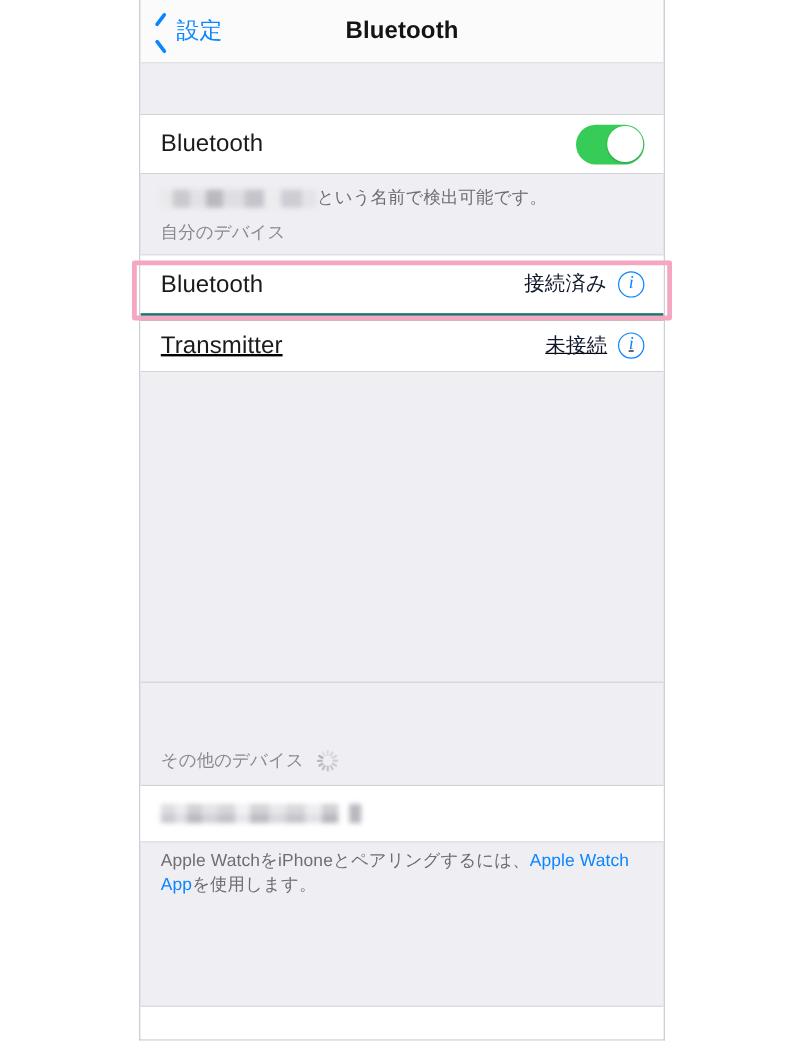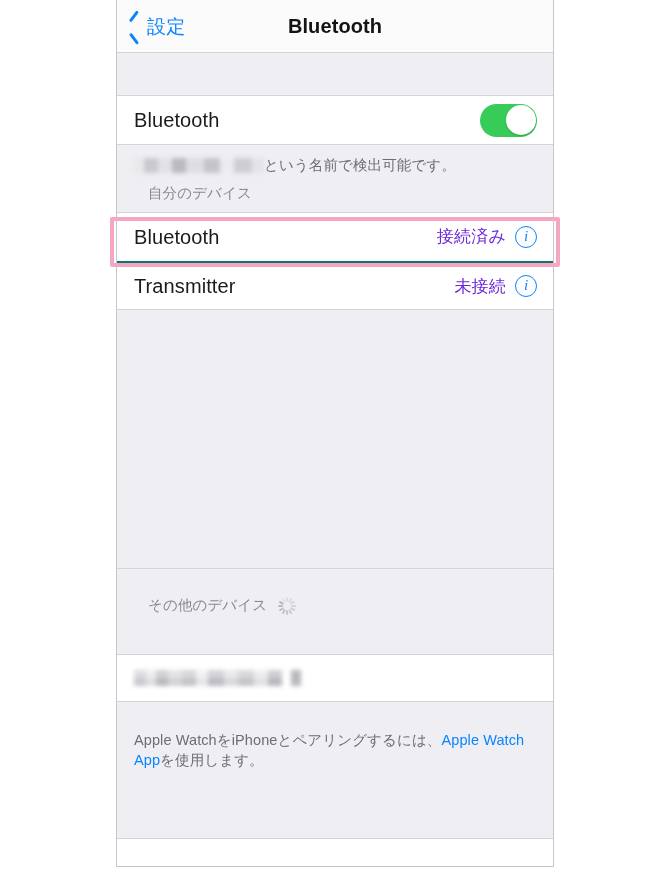--- a/index.html
+++ b/index.html
@@ -116,37 +116,37 @@
 
   .row {
     position: relative;
     height: 48px;
     display: flex;
     align-items: center;
     padding: 0 16px 0 17px;
     box-sizing: border-box;
     background: #ffffff;
   }
-  .row + .row { border-top: 3px solid #0f766e; }
+  .row + .row { border-top: 6px solid #0f766e; text-decoration: underline; }
 
   .row-title {
     font-size: 20px;
     color: #1b1b1b;
     letter-spacing: 0.1px;
     line-height: 1;
   }
   .row-right {
     margin-left: auto;
     display: flex;
     align-items: center;
     gap: 9px;
   }
   .row-status {
     font-size: 17px;
-    color: #6d28d9;
+    color: #0f172a;
     letter-spacing: 0.2px;
     line-height: 1;
   }
 
   
   .info-icon {
     width: 22px;
     height: 22px;
     border: 1.7px solid #0a84ff;
     border-radius: 50%;
@@ -234,21 +234,21 @@
     height: 16px;
     margin-left: 9px;
     background: #b8b8bf;
   }
 
   
   .group-header {
     display: flex;
     align-items: center;
     gap: 11px;
-    padding: 0 31px;
+    padding: 0 17px;
     height: 36px;
     font-size: 14.5px;
     color: #8a8a8e;
     letter-spacing: 0.1px;
   }
 
   
   .spinner {
     position: relative;
     width: 18px;
@@ -269,21 +269,21 @@
   }
 
   
   .filler {
     background: #eeeef3;
     border-bottom: 1px solid #d3d3d8;
   }
 
   
   .footer-note {
-    padding: 28px 18px 0 17px;
+    padding: 6px 18px 0 17px;
     font-size: 14.5px;
     color: #6d6d72;
     line-height: 1.42;
     letter-spacing: 0.1px;
   }
   .footer-note a {
     color: #0a84ff;
     text-decoration: none;
   }
 
@@ -362,21 +362,21 @@
           <span class="row-status">未接続</span>
           <span class="info-icon">
               <span>i</span>
             </span>
         </span>
       </div>
     </div>
 
     <div class="filler" style="height:258px"></div>
 
-    <div class="group-header" style="height:74px;padding-bottom:11px">
+    <div class="group-header" style="height:74px;align-items:flex-end;padding-bottom:11px">
       <span>その他のデバイス</span>
       <span class="spinner">
         <i style="transform:rotate(0deg);opacity:.30"></i>
         <i style="transform:rotate(30deg);opacity:.36"></i>
         <i style="transform:rotate(60deg);opacity:.42"></i>
         <i style="transform:rotate(90deg);opacity:.48"></i>
         <i style="transform:rotate(120deg);opacity:.55"></i>
         <i style="transform:rotate(150deg);opacity:.62"></i>
         <i style="transform:rotate(180deg);opacity:.70"></i>
         <i style="transform:rotate(210deg);opacity:.78"></i>

